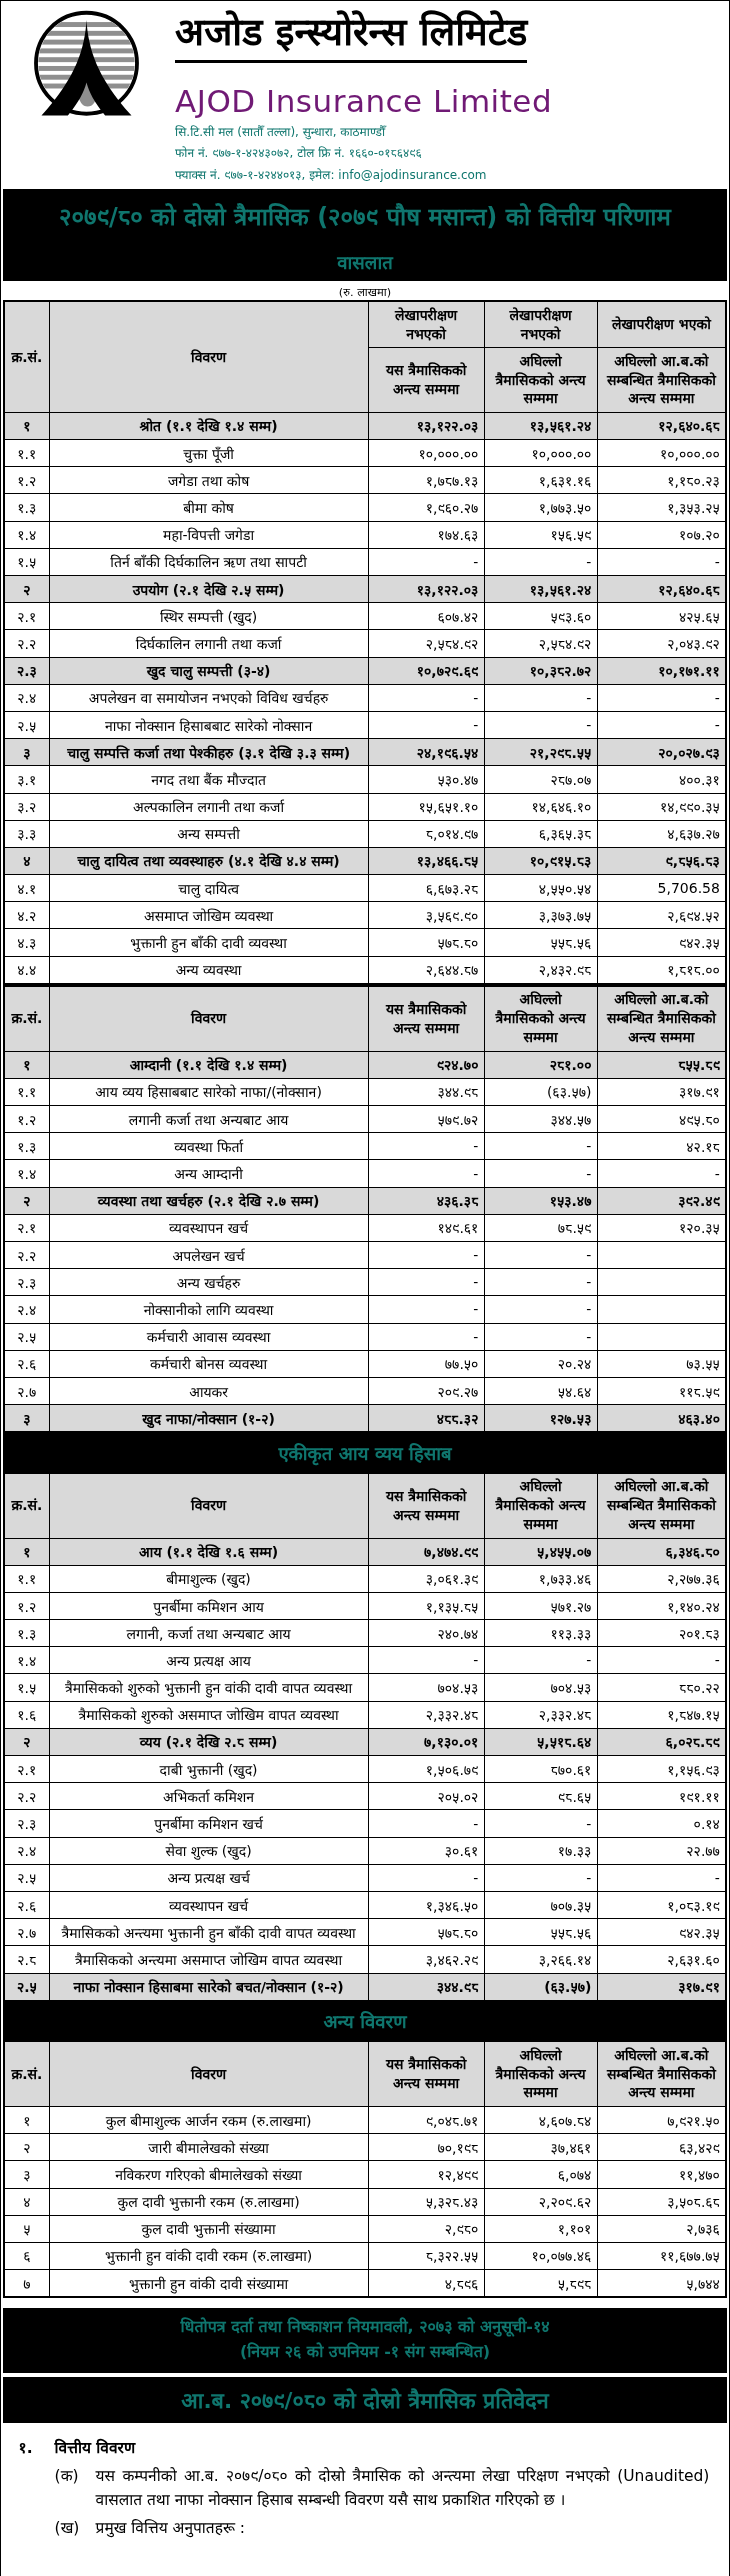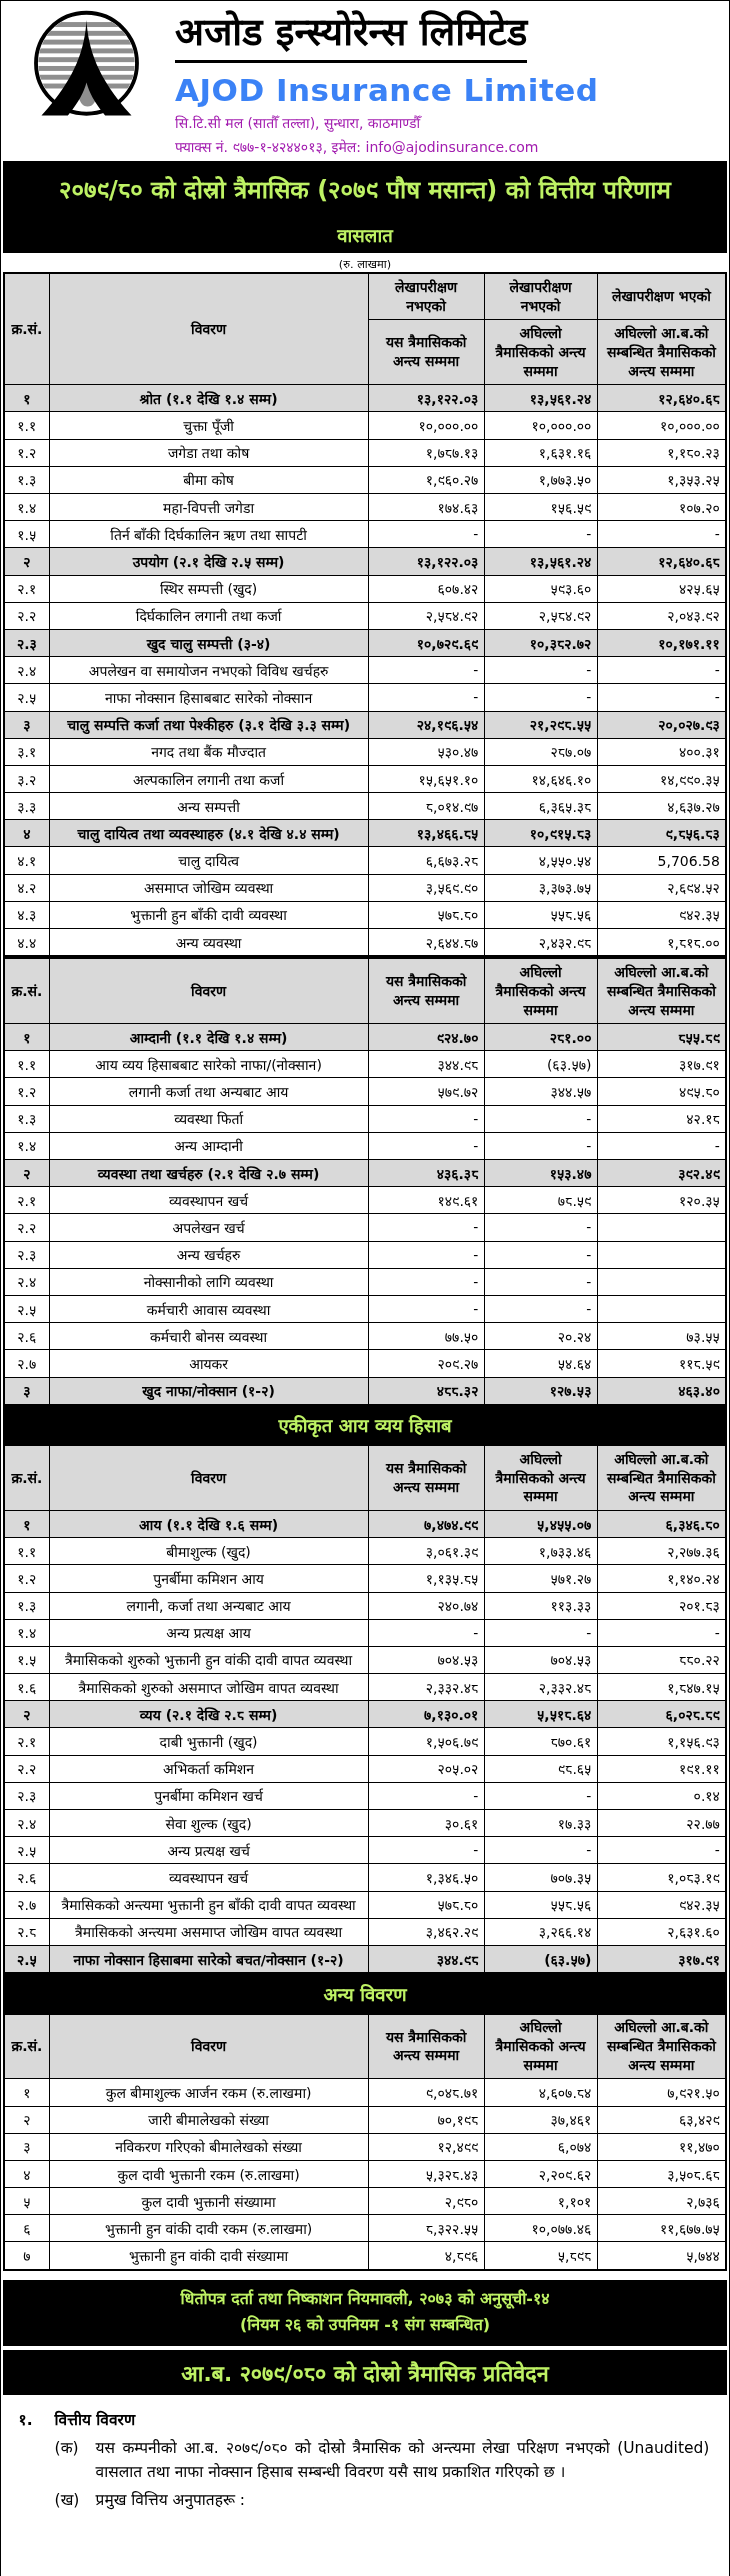--- a/index.html
+++ b/index.html
@@ -9,25 +9,25 @@
     width:730px; min-height:2921px; margin:0 auto; background:#fff;
     border:1.5px solid #000; padding:2.1px;
   }
 
   
   .masthead { display:flex; align-items:flex-start; padding:7.2px 5.2px 5.2px 28px; background:#fff; }
   .logo-wrap { width:111px; height:118px; flex:0 0 auto; }
   .title-block { padding-left:33px; padding-top:2.1px; }
   .np-name { display:inline-block; font-size:38px; font-weight:bold; color:#000;
              border-bottom:3.6px solid #000; padding-bottom:6.2px; line-height:1.1; }
-  .en-name { font-size:31px; font-weight:bold; color:#3b82f6; margin-top:10px; letter-spacing:0.5px; line-height:1.1; }
-  .addr-line { font-size:14px; color:#a21caf; margin-top:6.2px; line-height:1.3; }
+  .en-name { font-size:31px; font-weight:normal; color:#701a75; margin-top:21px; letter-spacing:0.5px; line-height:1.1; }
+  .addr-line { font-size:12px; color:#0f766e; margin-top:6.2px; line-height:1.3; }
 
   
-  .black-banner { background:#000; color:#bef264; text-align:center; font-weight:bold; }
+  .black-banner { background:#000; color:#0f766e; text-align:center; font-weight:bold; }
   .banner-main { font-size:24px; padding:10.3px 5.2px; }
   .section-bar { font-size:18.5px; padding:6.7px 5.2px; }
   .banner-reg { font-size:16px; padding:6.2px 5.2px 8.2px; line-height:1.6; margin-top:9.3px; }
   .banner-report { font-size:21.6px; padding:8.2px 5.2px; margin-top:4.1px;text-align:center; }
 
   
   .unit-note { text-align:center; font-size:11.3px; padding:2.6px 6.2px 1.5px; }
   table { width:100%; border-collapse:collapse; table-layout:fixed; }
   .fin-table { border:2.1px solid #000; }
   .fin-table th, .fin-table td { border:1px solid #000; font-size:14px; padding:3.6px 5.2px; vertical-align:middle; }
@@ -77,20 +77,21 @@
           <rect x="12" y="134" width="176" height="9"></rect>
         </g>
         <ellipse cx="102" cy="152" rx="17" ry="24" fill="#8f8f8f"></ellipse>
         <path d="M100 18 C97 68, 82 122, 18 192 L66 192 C86 168, 95 150, 100 132 C105 150, 114 168, 134 192 L182 192 C118 122, 103 68, 100 18 Z" fill="#000"></path>
       </svg>
     </div>
     <div class="title-block">
       <div class="np-name">अजोड इन्स्योरेन्स लिमिटेड</div>
       <div class="en-name">AJOD Insurance Limited</div>
       <div class="addr-line">सि.टि.सी मल (सातौँ तल्ला), सुन्धारा, काठमाण्डौँ</div>
+      <div class="addr-line">फोन नं. ९७७-१-४२४३०७२,  टोल फ्रि नं. १६६०-०१८६४९६</div>
       <div class="addr-line">फ्याक्स नं. ९७७-१-४२४४०१३, इमेल: info@ajodinsurance.com</div>
     </div>
   </div>
 
   <div class="black-banner banner-main">२०७९/८० को दोस्रो त्रैमासिक (२०७९ पौष मसान्त) को वित्तीय परिणाम</div>
 
   <div class="black-banner section-bar">वासलात</div>
   <div class="unit-note">(रु. लाखमा)</div>
   <table class="fin-table">
     <thead>

